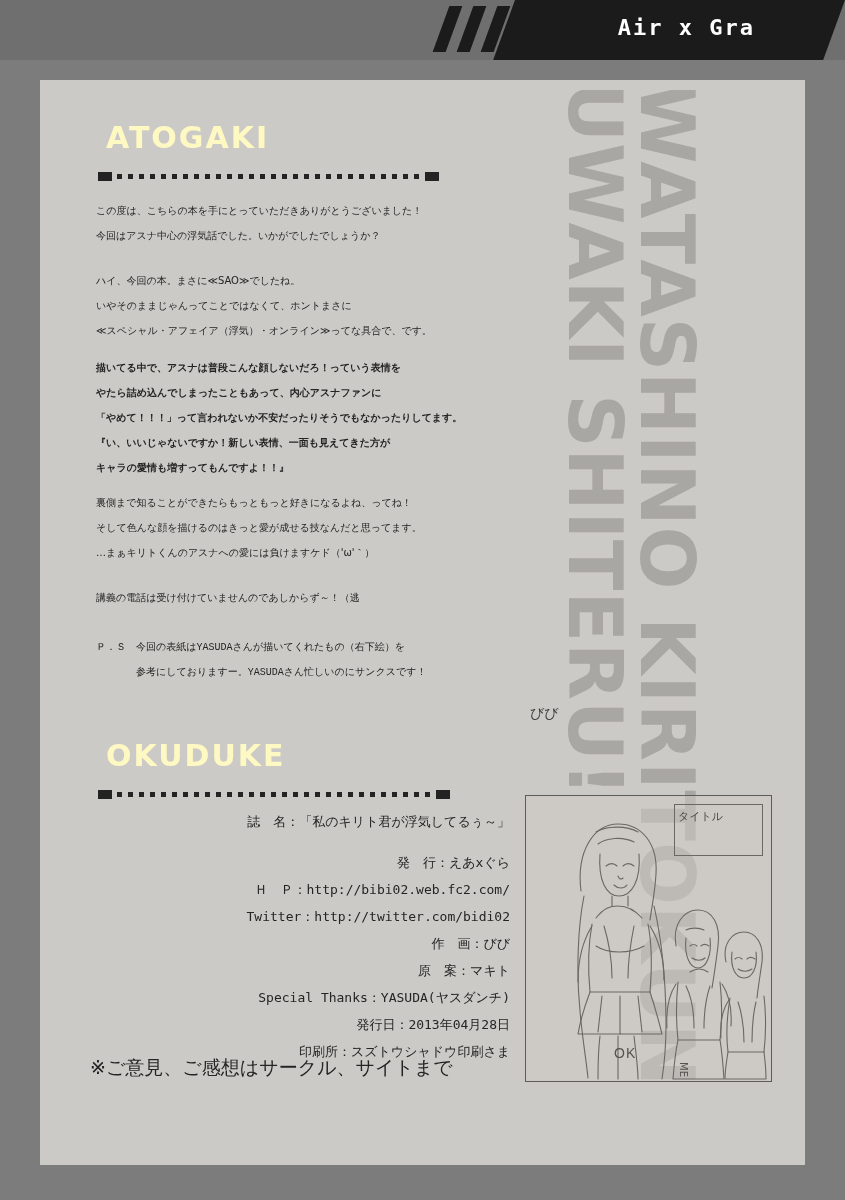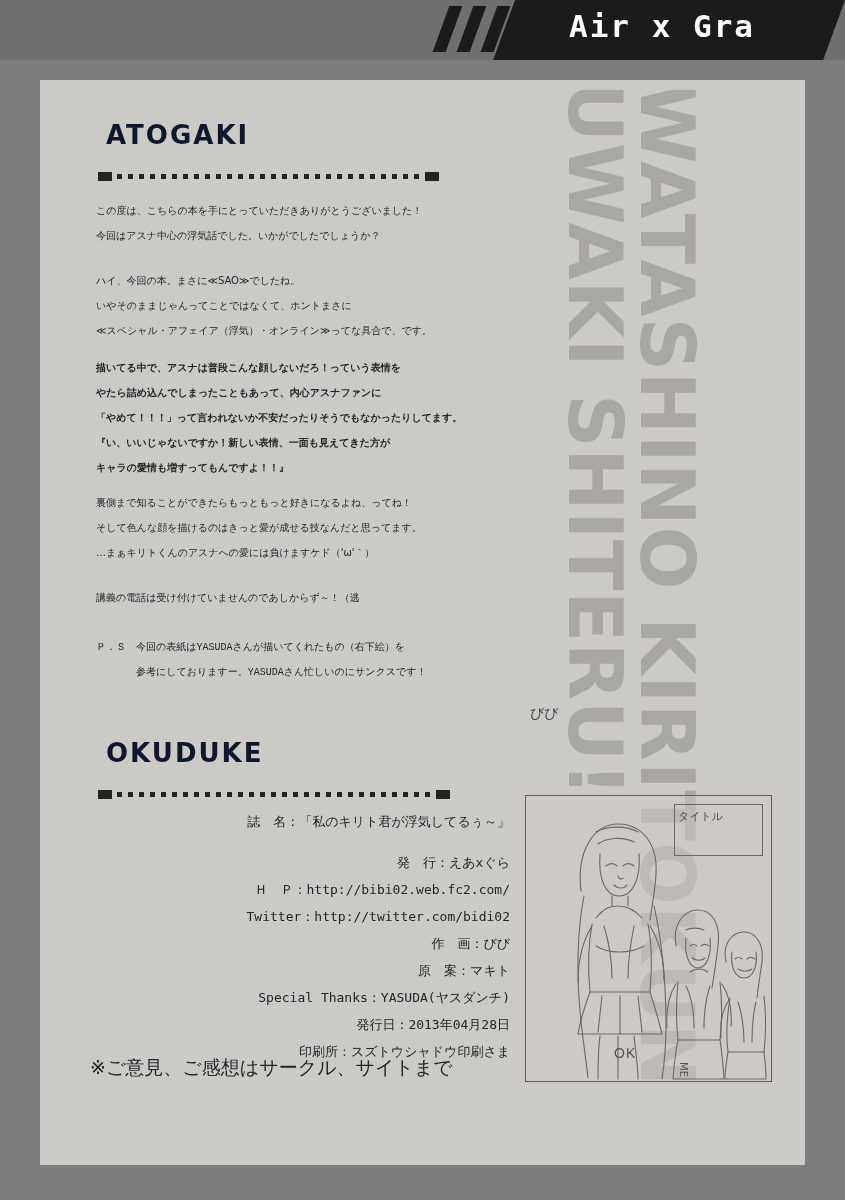--- a/index.html
+++ b/index.html
@@ -26,24 +26,24 @@
   .header-black {
     position: absolute;
     right: 0; top: 0;
     width: 330px; height: 60px;
     background: #1b1b1b;
     transform: skewX(-20deg);
     transform-origin: top right;
   }
   .header-title {
     position: absolute;
-    right: 90px; top: 8px;
+    right: 90px; top: 15px;
     color: #ffffff;
     font-family: "DejaVu Sans Mono", monospace;
-    font-size: 31px;
+    font-size: 22px;
     font-weight: bold;
     letter-spacing: 2px;
     z-index: 4;
   }
   .slash {
     position: absolute;
     top: 6px;
     width: 13px; height: 46px;
     background: #1b1b1b;
     transform: skewX(-20deg);
@@ -81,23 +81,23 @@
     transform: rotate(90deg);
   }
   .vert-text.l1 { left: 150px; top: -8px; }
   .vert-text.l2 { left: 78px;  top: -8px; }
 
   
   .sec-title {
     position: absolute;
     font-family: "DejaVu Sans", sans-serif;
     font-weight: bold;
-    font-size: 26px;
+    font-size: 30px;
     letter-spacing: 2px;
-    color: #0f172a;
+    color: #fef9c3;
   }
   .dots-rule {
     position: absolute;
     height: 9px;
     display: flex;
     align-items: center;
   }
   .dots-rule .cap {
     width: 14px; height: 9px;
     background: #232323;

